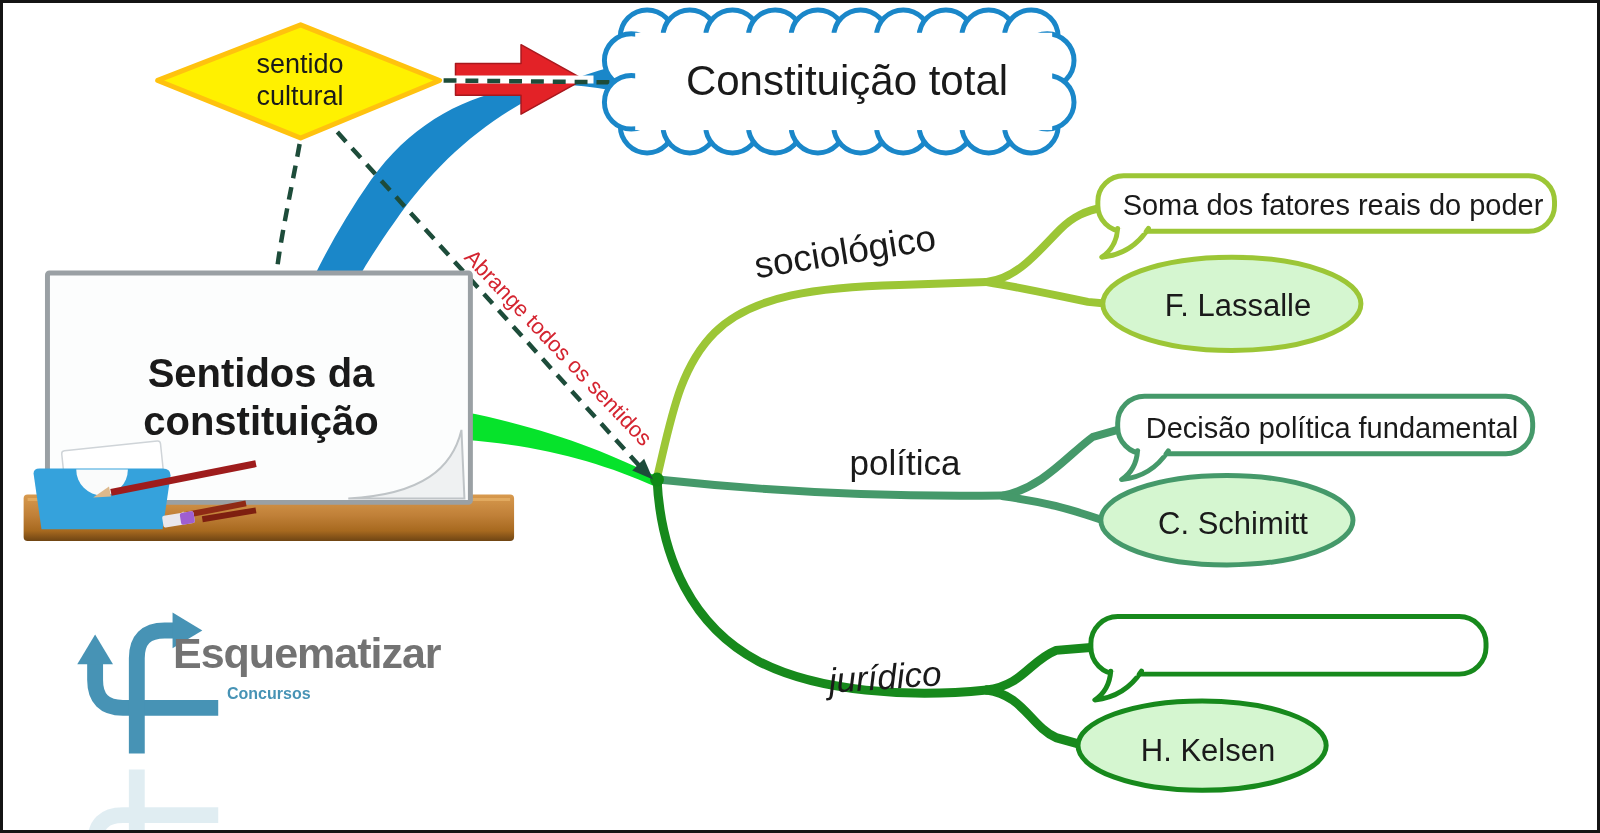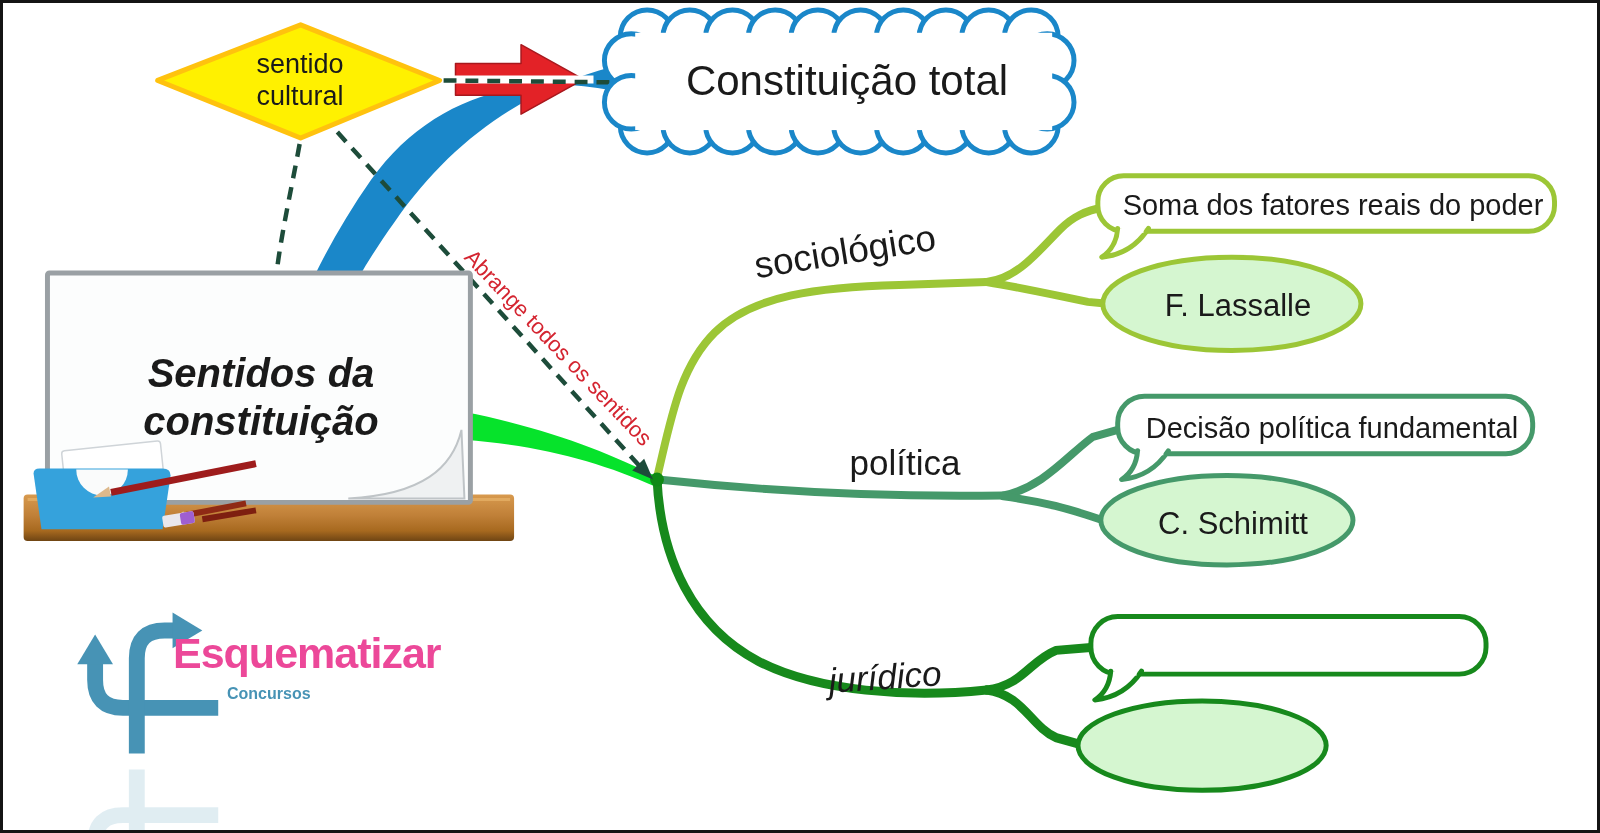--- a/index.html
+++ b/index.html
@@ -7,33 +7,33 @@
     position:relative;width:1600px;height:833px;background:#ffffff;
     border:3px solid #141414;border-radius:0;box-sizing:border-box;
     overflow:hidden;font-family:"Liberation Sans", sans-serif;
   }
   .layer{position:absolute;left:0;top:0;width:100%;height:100%;}
   .t{position:absolute;color:#1a1a1a;}
   .center{text-align:center;}
   .flexc{display:flex;align-items:center;justify-content:center;}
   .diamond-label{left:212px;top:46px;width:170px;font-size:27px;line-height:1.18;}
   .cloud-label{left:628px;top:54px;width:432px;font-size:42px;}
-  .board-title{left:75px;top:346px;width:366px;font-size:40px;font-weight:bold;line-height:1.2;font-style:italic;}
+  .board-title{left:75px;top:346px;width:366px;font-size:40px;font-weight:bold;line-height:1.2;}
   .annotation{left:410px;top:332px;width:290px;font-size:22px;color:#d42430;
     transform:rotate(46.5deg);transform-origin:center;white-space:nowrap;text-align:center;}
   .lbl-socio{left:722px;top:228px;width:240px;font-size:37px;transform:rotate(-9deg);}
   .lbl-pol{left:824px;top:440px;width:156px;font-size:35px;}
   .lbl-jur{left:804px;top:654px;width:156px;font-size:35px;font-style:italic;transform:rotate(-4deg);}
   .note1{left:1102px;top:174px;width:456px;height:56px;font-size:29px;}
   .note2{left:1122px;top:396px;width:414px;height:58px;font-size:29px;}
   .note3{left:1095px;top:618px;width:394px;height:58px;font-size:30px;}
   .auth1{left:1105px;top:276px;width:260px;height:54px;font-size:31px;}
   .auth2{left:1103px;top:494px;width:254px;height:54px;font-size:31px;}
   .auth3{left:1080px;top:721px;width:250px;height:54px;font-size:31px;}
-  .logo-name{left:170px;top:626px;font-size:43px;font-weight:bold;color:#ec4899;letter-spacing:-1px;white-space:nowrap;}
+  .logo-name{left:170px;top:626px;font-size:43px;font-weight:bold;color:#737373;letter-spacing:-1px;white-space:nowrap;}
   .logo-sub{left:224px;top:682px;font-size:16px;font-weight:bold;color:#4793b5;white-space:nowrap;}
 </style>
 </head>
 <body>
 
 <div class="canvas">
 
   <svg class="layer" viewBox="0 0 1600 833">
     <defs>
       <linearGradient id="wood" x1="0" y1="0" x2="0" y2="1">
@@ -176,16 +176,17 @@
 
   <div class="t lbl-socio center">sociológico</div>
   <div class="t lbl-pol center">política</div>
   <div class="t lbl-jur center">jurídico</div>
 
   <div class="t note1 flexc">Soma dos fatores reais do poder</div>
   <div class="t note2 flexc">Decisão política fundamental</div>
 
   <div class="t auth1 flexc">F. Lassalle</div>
   <div class="t auth2 flexc">C. Schimitt</div>
+  <div class="t auth3 flexc">H. Kelsen</div>
 
   <div class="t logo-name">Esquematizar</div>
   <div class="t logo-sub">Concursos</div>
 </div>
 
 </body></html>

